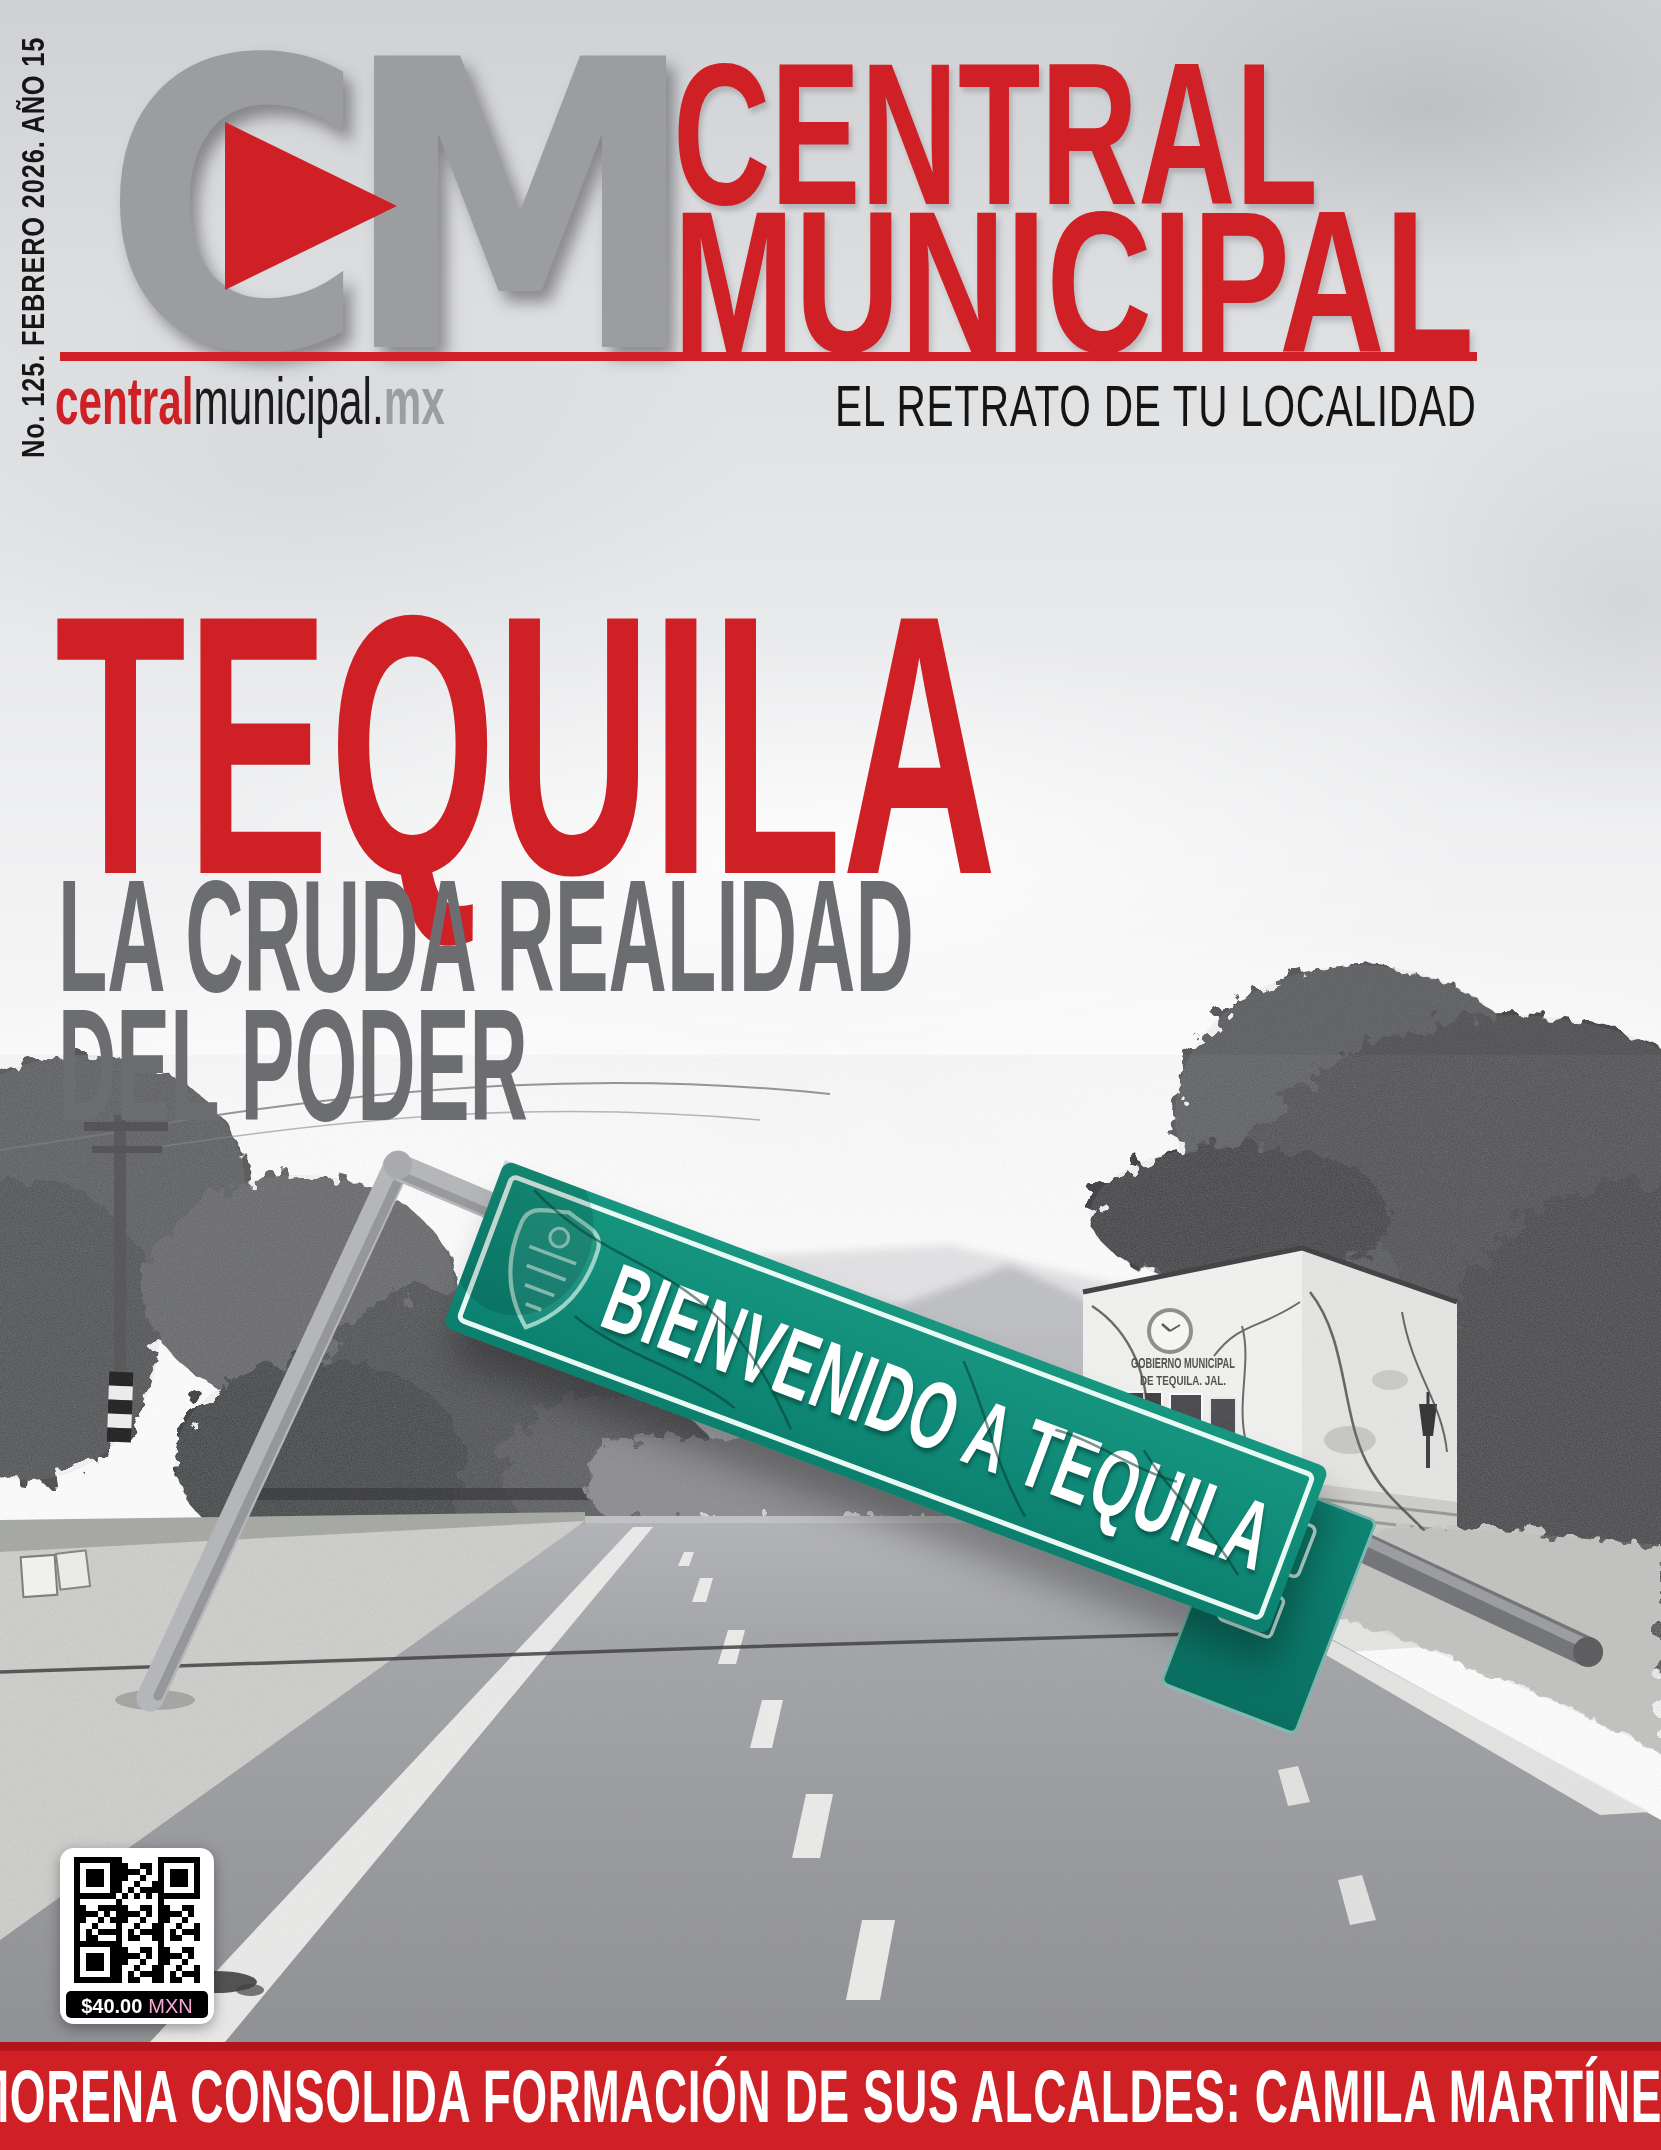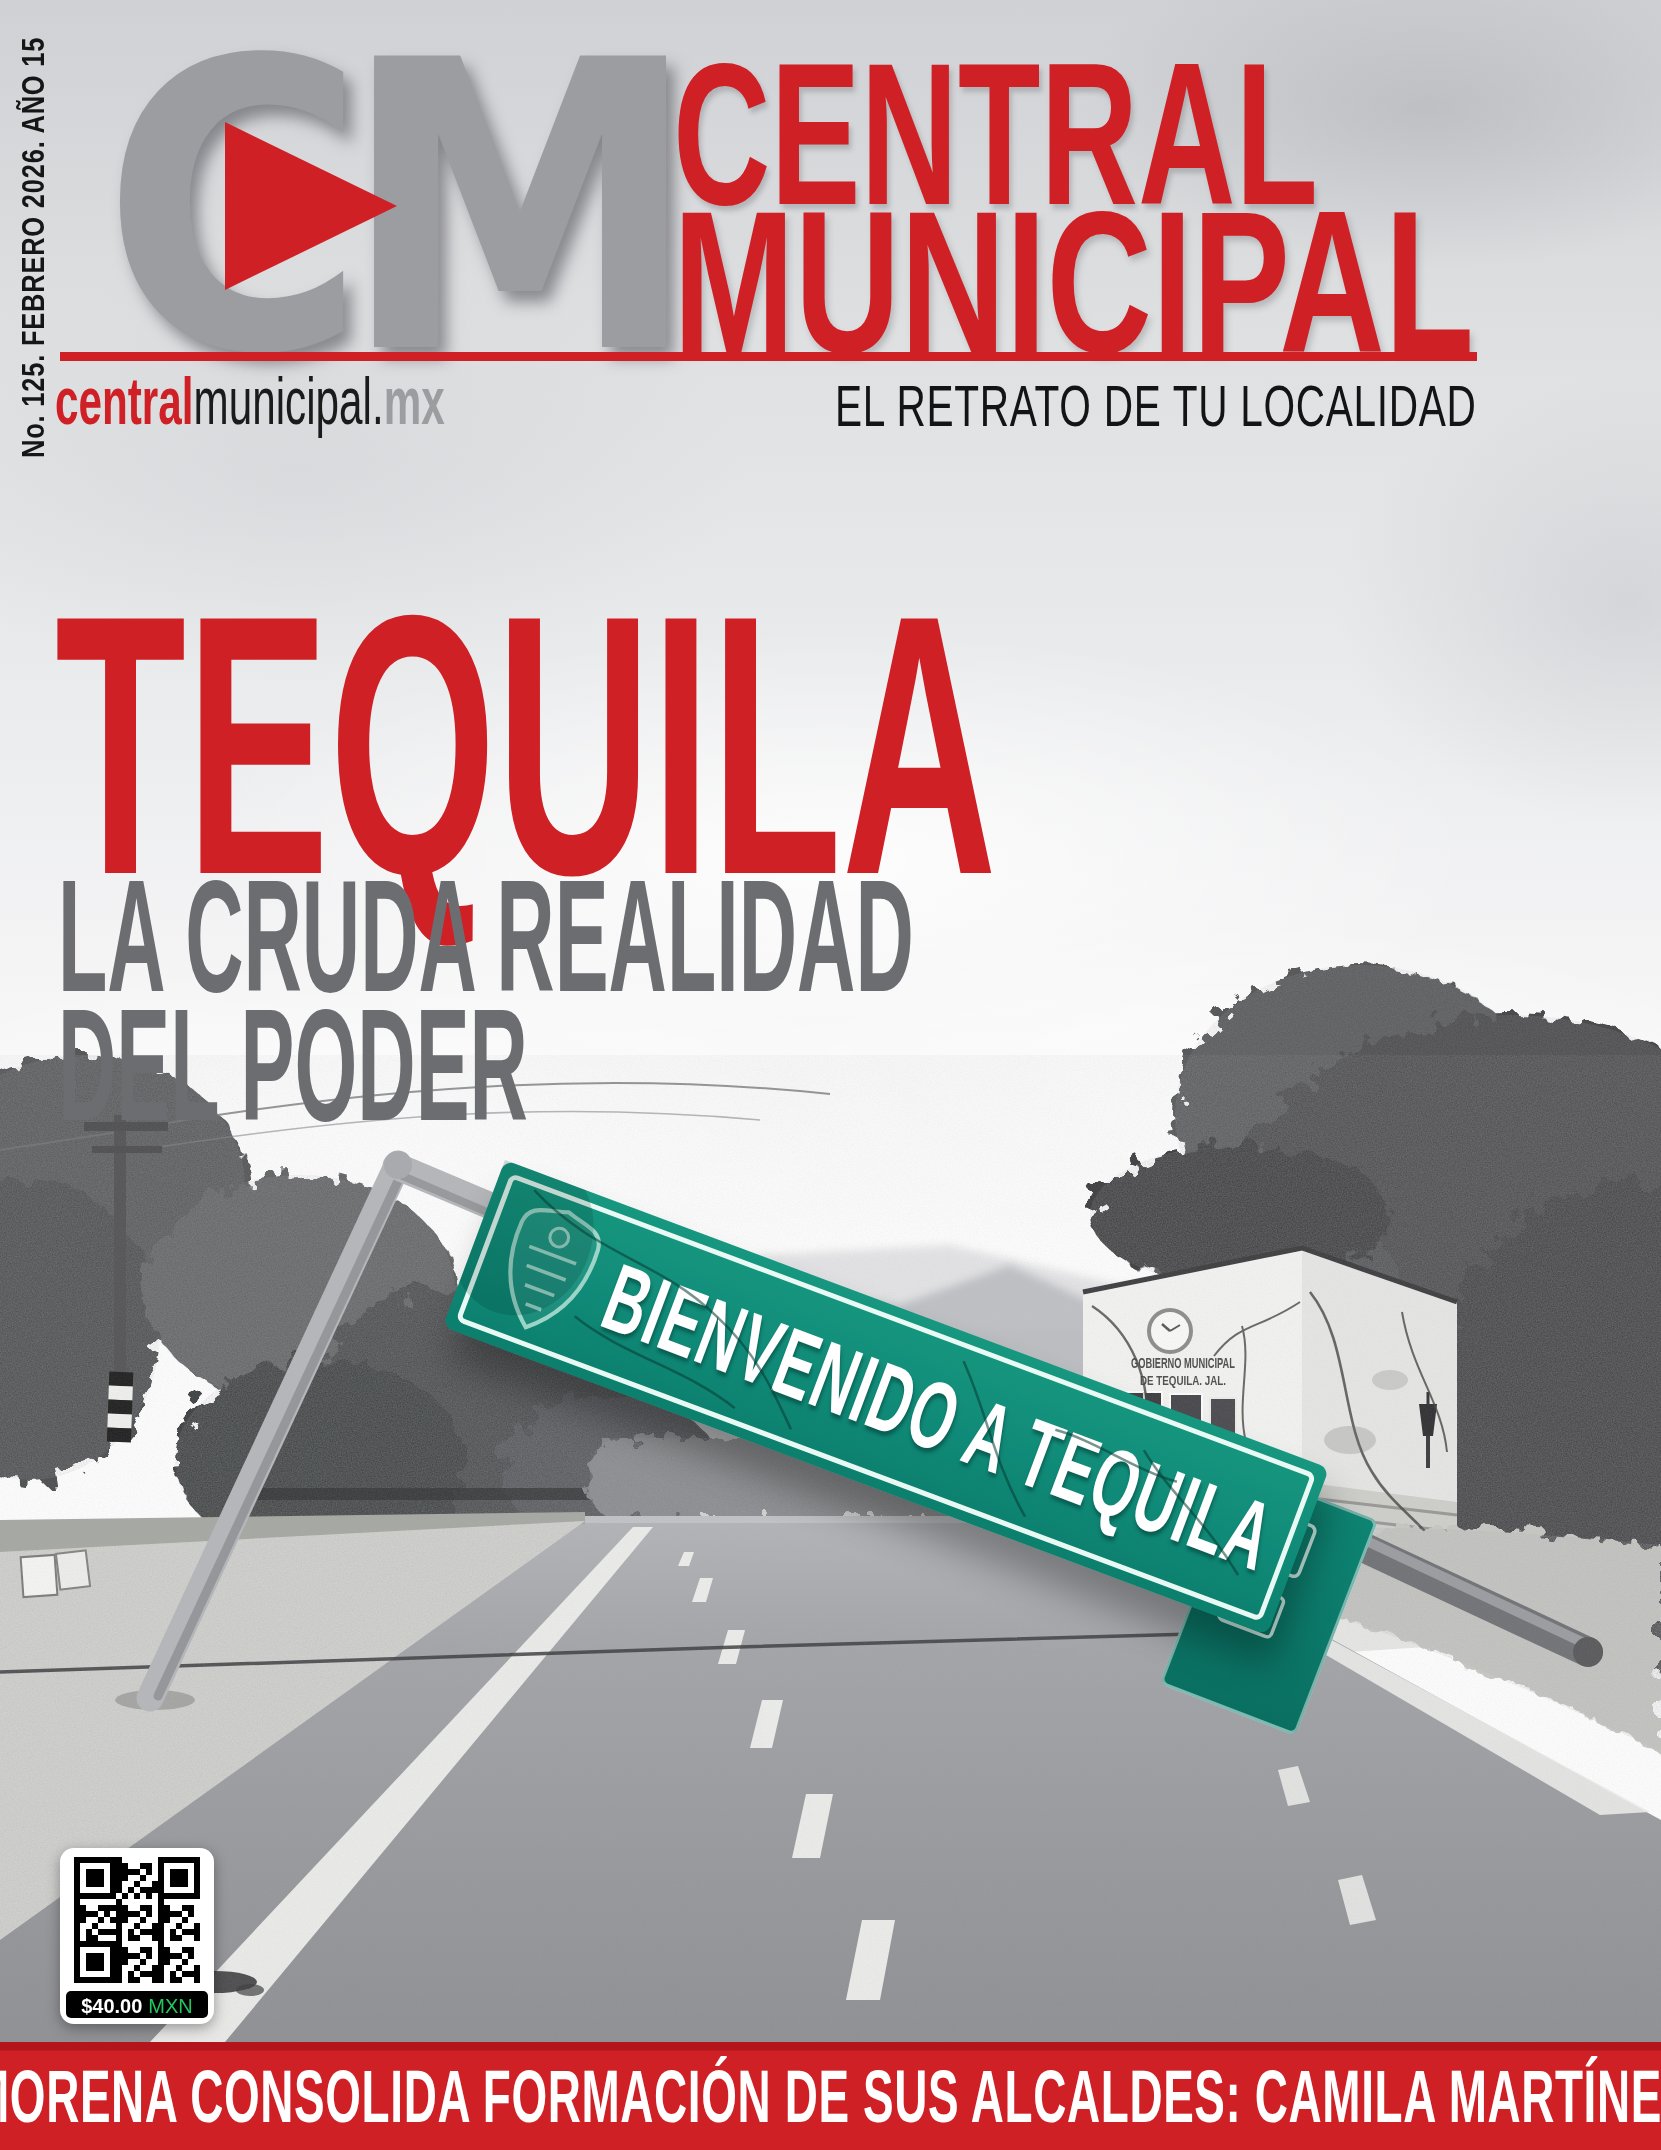--- a/index.html
+++ b/index.html
@@ -63,21 +63,21 @@
   .sign .sign-text span{display:inline-block;transform:scaleX(.60);transform-origin:50% 50%;letter-spacing:2px;}
   .sign .cracks{position:absolute;inset:0;}
   
   .qr-card{position:absolute;left:60px;top:1848px;width:154px;height:176px;z-index:5;
     background:#ffffff;border-radius:14px;box-shadow:0 4px 14px rgba(0,0,0,.35);}
   .qr-card svg.qr{position:absolute;left:14px;top:9px;}
   .price-bar{position:absolute;left:6px;right:6px;bottom:6px;height:27px;background:#000;
     border-radius:5px;display:flex;align-items:flex-end;justify-content:center;gap:6px;
     color:#fff;font-size:20px;white-space:nowrap;}
   .price-bar .amt{font-weight:700;}
-  .price-bar .cur{font-weight:400;color:#22c55e;}
+  .price-bar .cur{font-weight:400;color:#f9a8d4;}
   
   .banner{position:absolute;left:0;top:2042px;width:1661px;height:108px;z-index:6;
     background:linear-gradient(180deg,#b2151b 0px,#b2151b 8px,#cf2026 9px);
     display:flex;align-items:center;justify-content:center;}
   .banner .txt{color:#ffffff;font-size:74px;font-weight:700;white-space:nowrap;
     transform:scaleX(.62);transform-origin:50% 50%;letter-spacing:1px;}
 </style>
 </head>
 <body>
 

